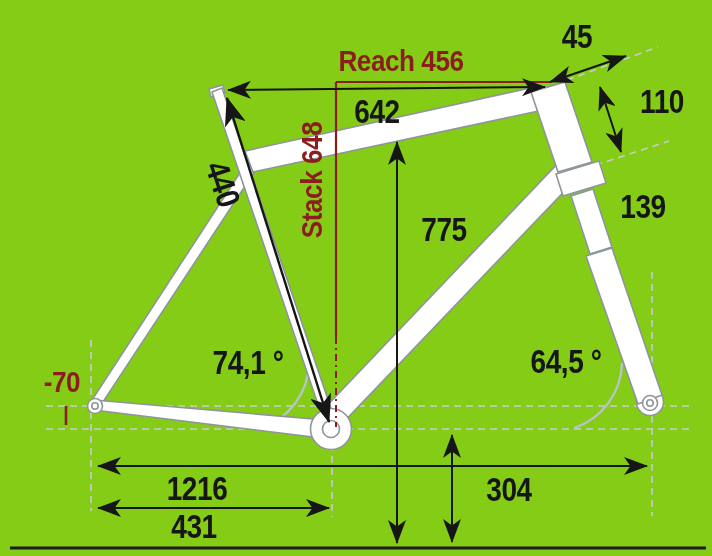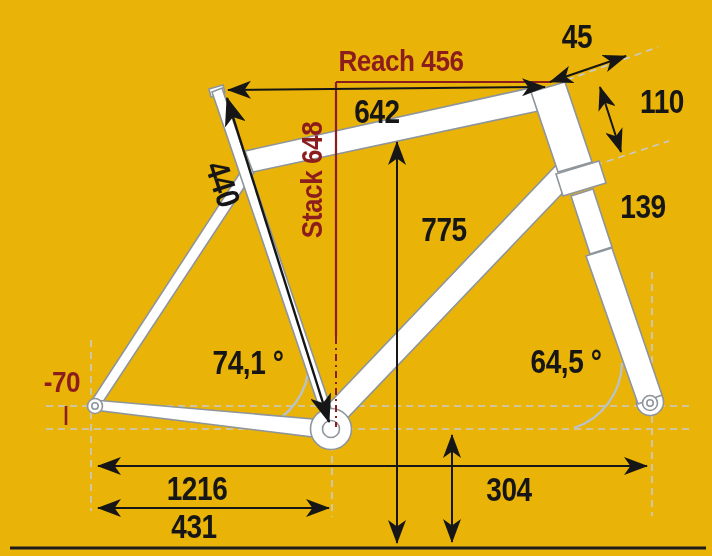--- a/index.html
+++ b/index.html
@@ -1,19 +1,19 @@
 <!DOCTYPE html>
 <html><head>
 <meta charset="utf-8">
 <style>
   html,body{margin:0;padding:0;background:#ffffff;}
   .stage{
     position:relative;
     width:712px;height:556px;
-    background:#eab308;
+    background:#84cc16;
     overflow:hidden;
     font-family:"Liberation Sans", sans-serif;
   }
   .stage svg{position:absolute;left:0;top:0;}
   .lbl{
     position:absolute;
     white-space:nowrap;
     line-height:1;
     transform:translate(-50%,-50%) scaleX(.85);
     user-select:none;

